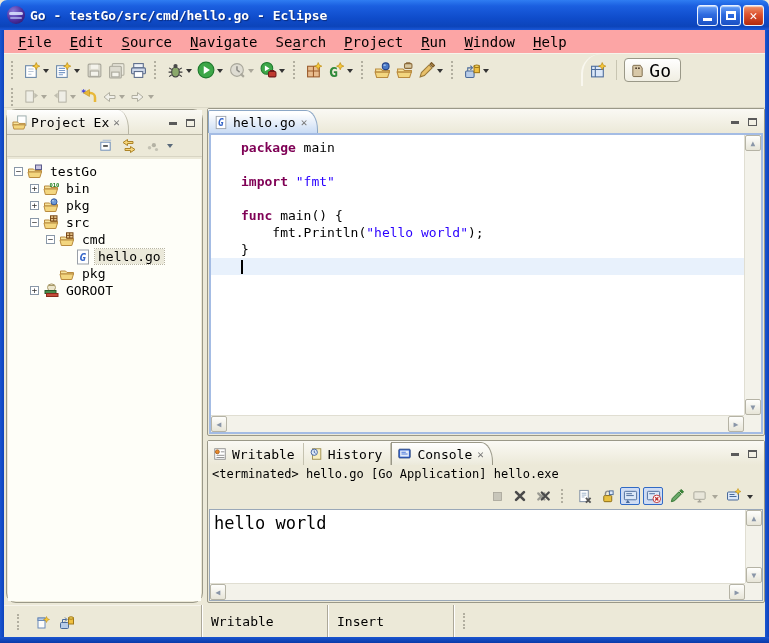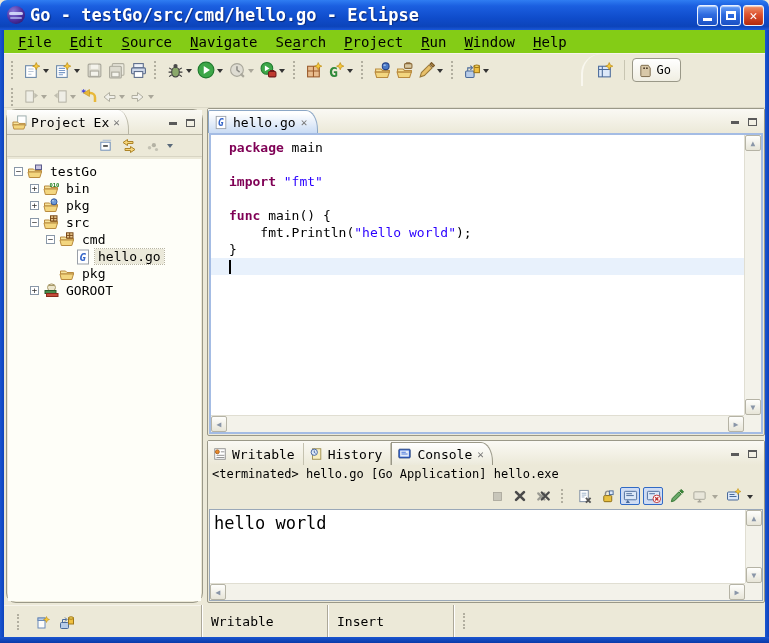--- a/index.html
+++ b/index.html
@@ -17,34 +17,34 @@
   .titlebar { position:absolute; left:0; top:0; width:769px; height:30px;
     background:linear-gradient(180deg,#2f7df2 0%,#1b5fe0 20%,#0f4ccb 60%,#0c44ba 88%,#1a58d8 100%);
     border-radius:7px 7px 0 0; display:flex; align-items:center; padding:0 5px; z-index:60;}
   .app-icon { width:18px; height:18px; border-radius:50%;
     background:radial-gradient(circle at 35% 30%, #8a7ad8 0%, #4a2d9e 55%, #241258 100%);
     position:relative; margin:0 5px 0 2px; flex:0 0 auto;}
   .app-icon::after { content:""; position:absolute; left:2px; top:6px; width:14px; height:3px;
     background:rgba(220,230,255,.85); border-radius:2px;}
   .app-icon::before { content:""; position:absolute; left:3px; top:11px; width:12px; height:2px;
     background:rgba(200,215,255,.6); border-radius:2px;}
-  .title-text { color:#fff; font-weight:bold; font-size:17px; letter-spacing:0;
+  .title-text { color:#fff; font-weight:bold; font-size:13px; letter-spacing:0;
     text-shadow:1px 1px 1px #0a2a7a; white-space:nowrap; overflow:hidden;text-align:center;}
   .win-btns { margin-left:auto; display:flex; gap:2px; }
   .wbtn { width:21px; height:21px; border-radius:3px; border:1px solid #eaf2ff;
     display:flex; align-items:center; justify-content:center; color:#fff; font-weight:bold;
     box-shadow:inset 0 1px 1px rgba(255,255,255,.6); cursor:default;}
   .wbtn.blue { background:linear-gradient(180deg,#6aa2f8,#2e6be0 45%,#1a50c4);}
   .wbtn.red  { background:linear-gradient(180deg,#f0946a,#dd5230 45%,#b22a0e); font-size:13px;}
   .wbtn .minglyph{ width:9px; height:3px; background:#fff; margin-top:9px;}
   .wbtn .maxglyph{ width:10px; height:9px; border:2px solid #fff; border-top-width:3px;}
 
   
   .menubar { position:absolute; left:4px; top:30px; width:761px; height:24px;
-    background:#84cc16; display:flex; align-items:center; padding-left:6px; gap:2px;
+    background:#fca5a5; display:flex; align-items:center; padding-left:6px; gap:2px;
     border-bottom:1px solid #f6f4ec;}
   .menu-item { font-size:14px; color:#000; padding:2px 8px; white-space:nowrap;}
   .menu-item u { text-underline-offset:2px; }
 
   
   .toolbar1 { position:absolute; left:4px; top:54px; width:761px; height:32px;
     background:#ece9d8; display:flex; align-items:center; padding-left:2px;}
   .toolbar2 { position:absolute; left:4px; top:86px; width:761px; height:22px;
     background:#ece9d8; display:flex; align-items:center; padding-left:2px;
     border-bottom:1px solid #dcd9c8;}
@@ -54,21 +54,21 @@
   .tbi.small { width:20px; height:18px;}
   .dd { width:0; height:0; border:3px solid transparent; border-top:4px solid #333;
     margin:4px 3px 0 0; flex:0 0 auto;}
   .dd.dis { border-top-color:#aaa79a;}
   .curve { position:absolute; right:162px; top:0; width:22px; height:32px;
     border-left:2px solid #f9f7ef; border-top-left-radius:20px;}
   .persp { position:absolute; right:84px; top:4px; display:flex; align-items:center; gap:5px;}
   .persp-sep { width:1px; height:20px; background:#c8c5b2; margin:0 2px;}
   .go-btn { display:flex; align-items:center; gap:4px; border:1px solid #9a9888; border-radius:4px;
     background:linear-gradient(180deg,#ffffff,#f0eee2); padding:2px 9px 2px 5px; height:24px;}
-  .go-btn span.lbl { font-size:12px; }
+  .go-btn span.lbl { font-size:18px; }
 
   
   .workbench { position:absolute; left:4px; top:108px; width:761px; height:497px; background:#ece9d8;}
 
   
   .left-panel { position:absolute; left:2px; top:1px; width:197px; height:494px;
     border:1px solid #9a9888; border-radius:10px; background:#ece9d8;}
   .lp-tabrow { height:25px; display:flex; align-items:flex-end; border-bottom:1px solid #b8b5a4;
     background:linear-gradient(180deg,#faf9f4,#ece9d8);}
   .lp-tab { display:flex; align-items:center; gap:4px; height:24px; padding:0 8px 0 5px;
@@ -98,21 +98,21 @@
   .ed-tabrow { height:24px; display:flex; align-items:flex-end;
     background:linear-gradient(180deg,#faf9f4,#ece9d8); }
   .ed-tab { display:flex; align-items:center; gap:5px; height:23px; padding:0 10px 0 5px;
     background:linear-gradient(180deg,#ffffff 10%,#cadcf4); border:1px solid #8ca7c6; border-bottom:none;
     border-top-right-radius:12px 20px; border-top-left-radius:2px; font-size:13px;}
   .tab-close { color:#777; font-size:11px; font-weight:bold; }
   .ed-body { position:absolute; left:1px; right:1px; top:24px; bottom:1px;
     border:2px solid #a4bce4; background:#fff;}
   .code-area { position:absolute; left:0; top:0; right:17px; bottom:17px; overflow:hidden;
     padding:4px 0 0 0; font-size:13px; line-height:17px;}
-  .cline { min-height:17px; padding-left:18px; white-space:pre;}
+  .cline { min-height:17px; padding-left:30px; white-space:pre;}
   .cline.current { background:#e8f1fc;}
   .caret { display:inline-block; width:2px; height:14px; background:#000; vertical-align:text-bottom;
     animation:blink 1s steps(1) infinite;}
   @keyframes blink { 50% { opacity:0; } }
   .kw { font-weight:bold; }
 
   
   .vscroll { position:absolute; top:0; right:0; width:17px; bottom:17px; background:#f3f2ea;
     border-left:1px solid #e0ded2; display:flex; flex-direction:column; justify-content:space-between;}
   .hscroll { position:absolute; left:0; right:17px; bottom:0; height:17px; background:#f3f2ea;

